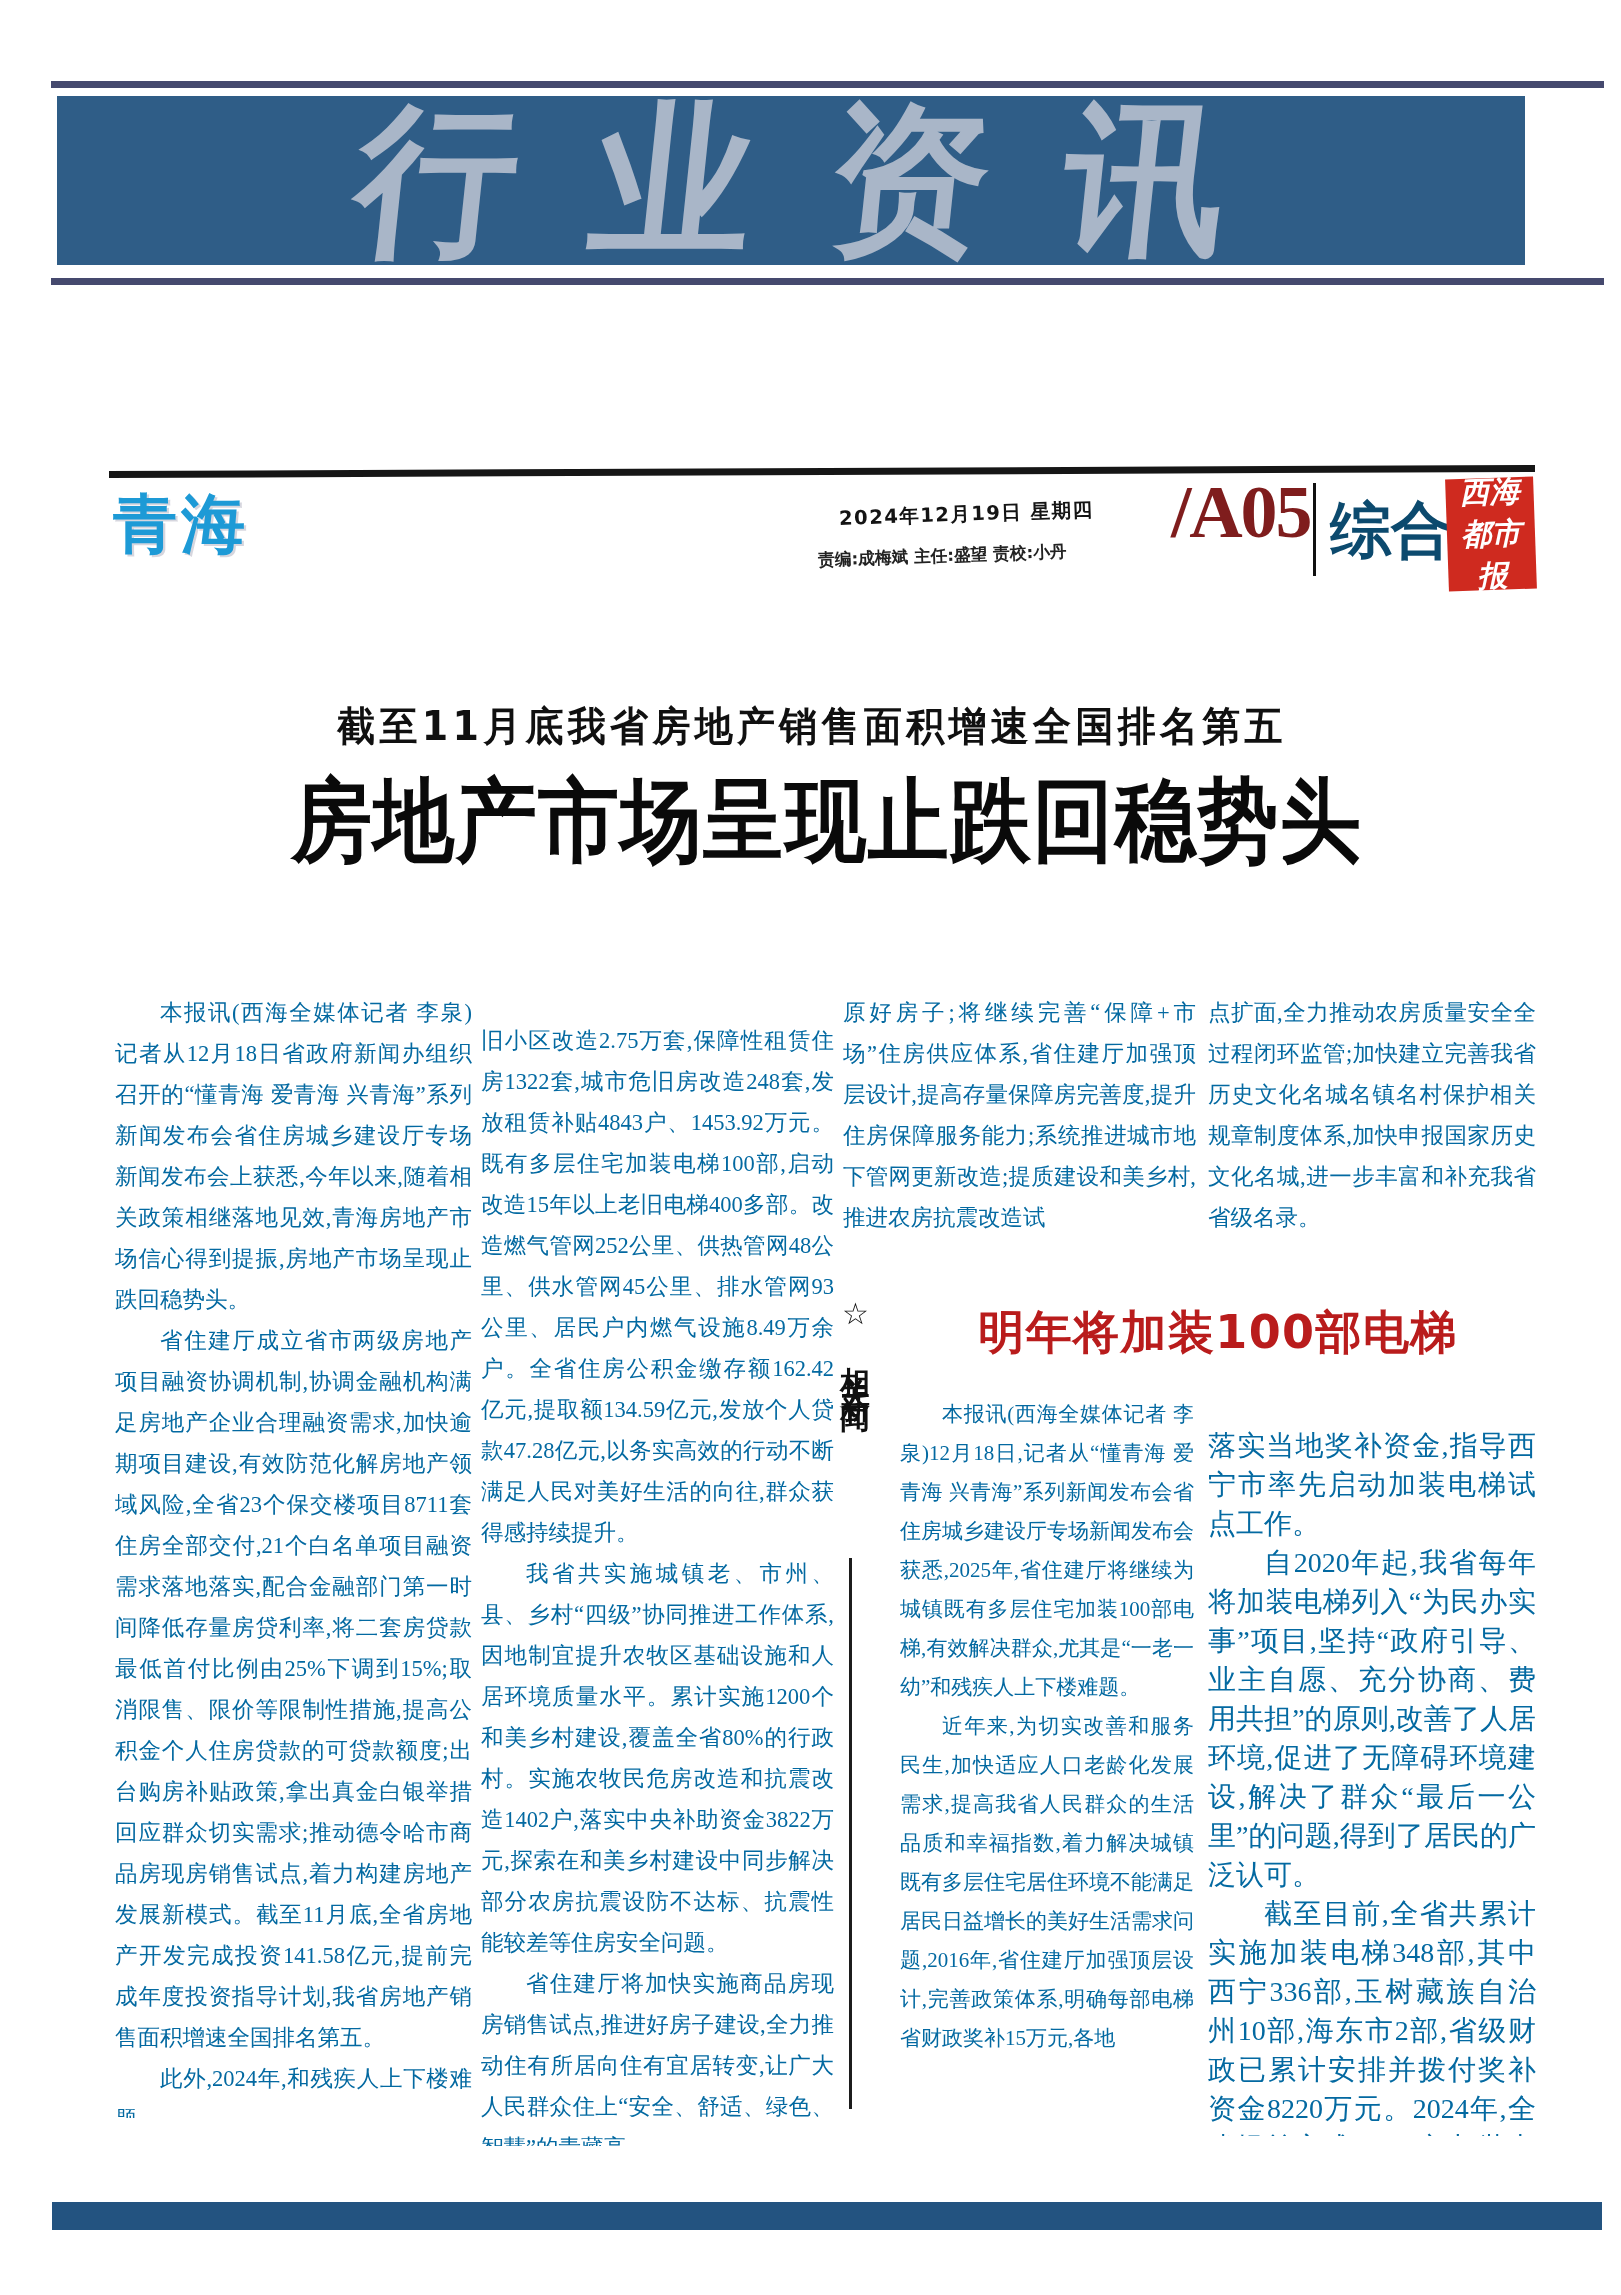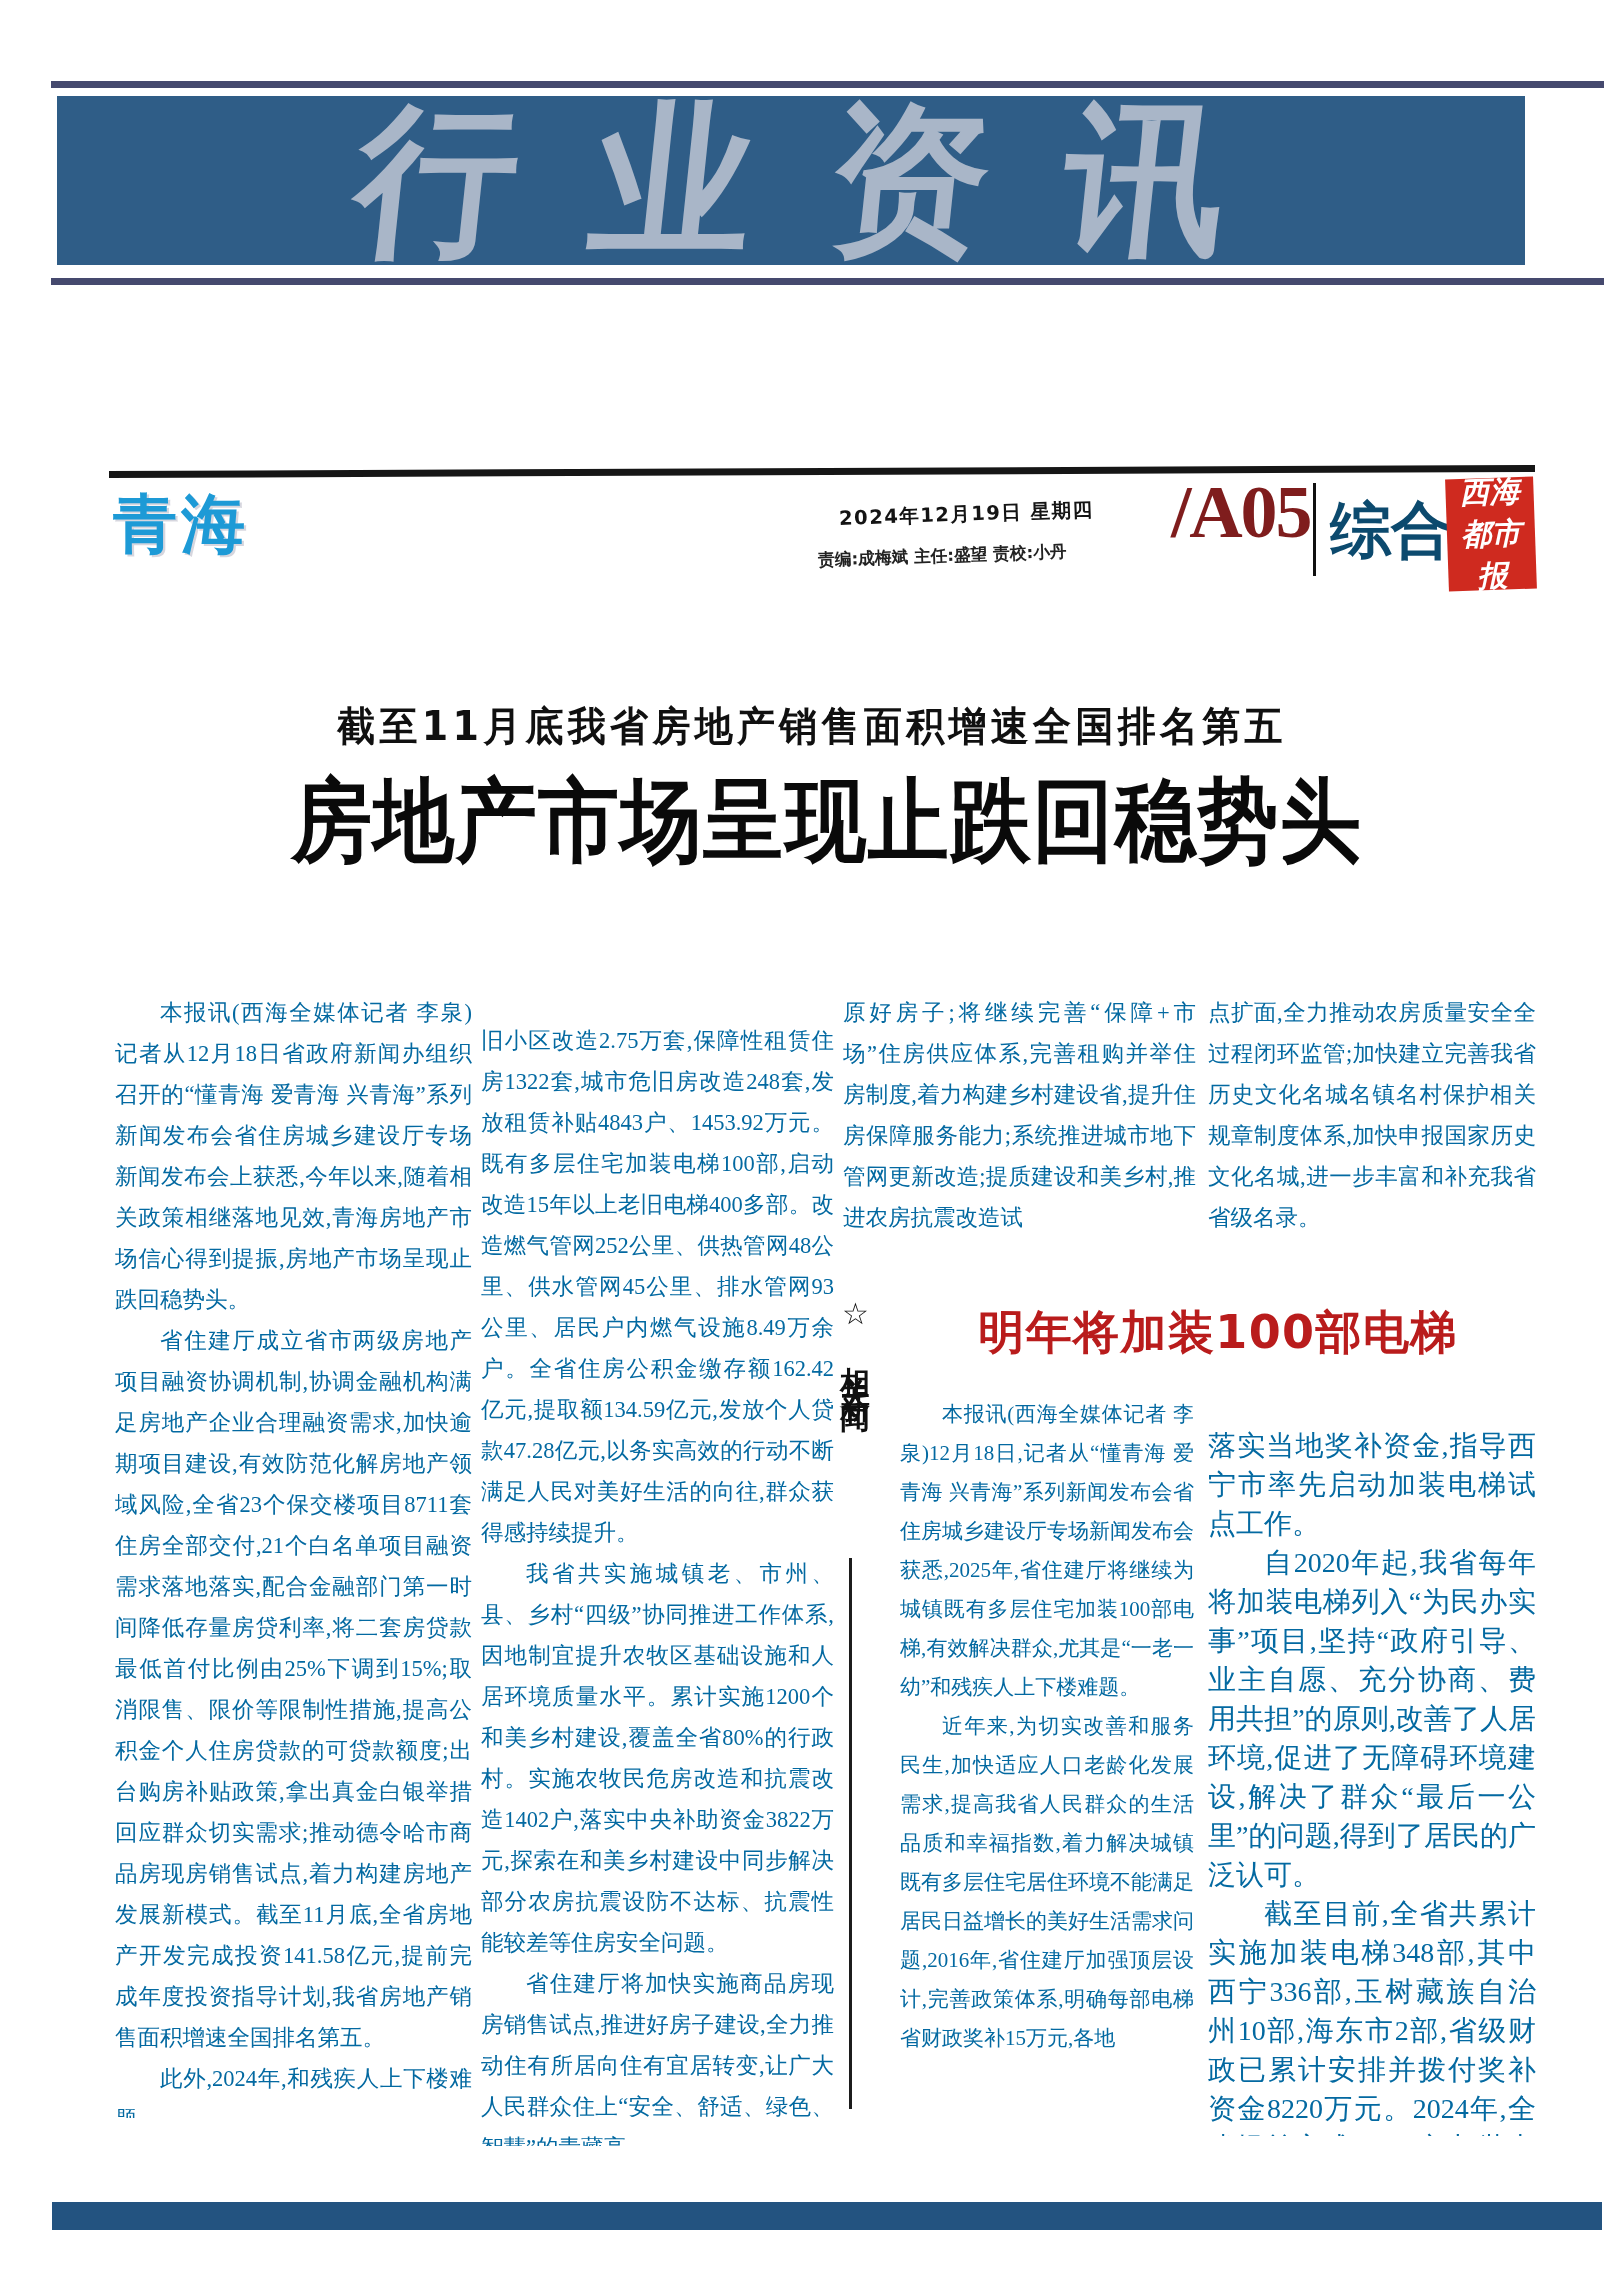--- a/index.html
+++ b/index.html
@@ -99,21 +99,21 @@
     <p class="ind">此外,2024年,和残疾人上下楼难题</p>
   </div>
 
   <div class="bodycol c2">
     <p>旧小区改造2.75万套,保障性租赁住房1322套,城市危旧房改造248套,发放租赁补贴4843户、1453.92万元。既有多层住宅加装电梯100部,启动改造15年以上老旧电梯400多部。改造燃气管网252公里、供热管网48公里、供水管网45公里、排水管网93公里、居民户内燃气设施8.49万余户。全省住房公积金缴存额162.42亿元,提取额134.59亿元,发放个人贷款47.28亿元,以务实高效的行动不断满足人民对美好生活的向往,群众获得感持续提升。</p>
     <p class="ind">我省共实施城镇老、市州、县、乡村“四级”协同推进工作体系,因地制宜提升农牧区基础设施和人居环境质量水平。累计实施1200个和美乡村建设,覆盖全省80%的行政村。实施农牧民危房改造和抗震改造1402户,落实中央补助资金3822万元,探索在和美乡村建设中同步解决部分农房抗震设防不达标、抗震性能较差等住房安全问题。</p>
     <p class="ind">省住建厅将加快实施商品房现房销售试点,推进好房子建设,全力推动住有所居向住有宜居转变,让广大人民群众住上“安全、舒适、绿色、智慧”的青藏高</p>
   </div>
 
   <div class="bodycol c3">
-    <p>原好房子;将继续完善“保障+市场”住房供应体系,完善租购并举住房制度,着力构建乡村建设省,提升住房保障服务能力;系统推进城市地下管网更新改造;提质建设和美乡村,推进农房抗震改造试</p>
+    <p>原好房子;将继续完善“保障+市场”住房供应体系,省住建厅加强顶层设计,提高存量保障房完善度,提升住房保障服务能力;系统推进城市地下管网更新改造;提质建设和美乡村,推进农房抗震改造试</p>
   </div>
 
   <div class="bodycol c4">
     <p>点扩面,全力推动农房质量安全全过程闭环监管;加快建立完善我省历史文化名城名镇名村保护相关规章制度体系,加快申报国家历史文化名城,进一步丰富和补充我省省级名录。</p>
   </div>
 
   <div class="rel-tag">☆相关新闻</div>
   <div class="rel-rule"></div>
   <div class="rel-headline">明年将加装100部电梯</div>
 

